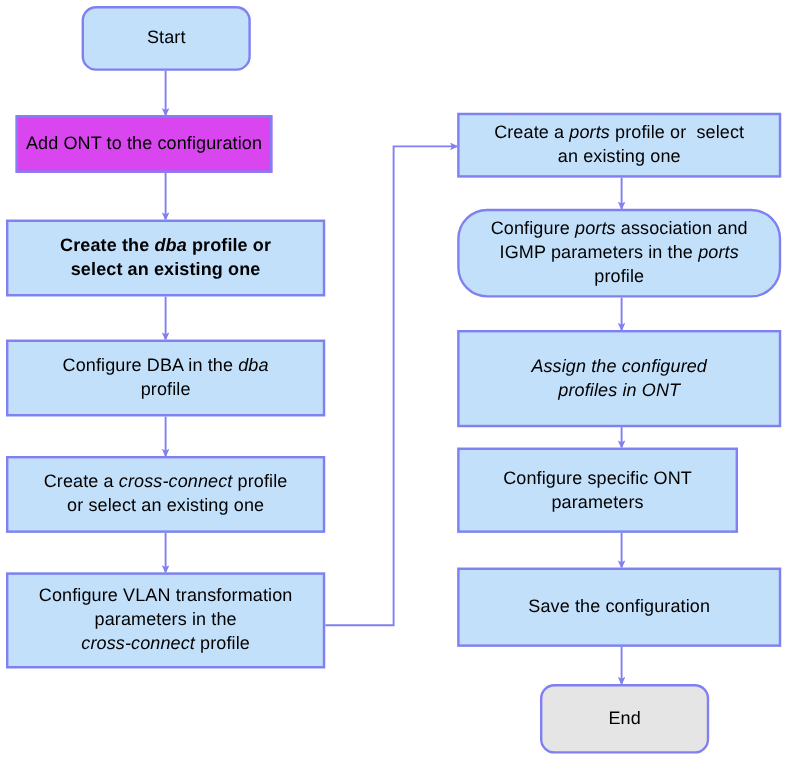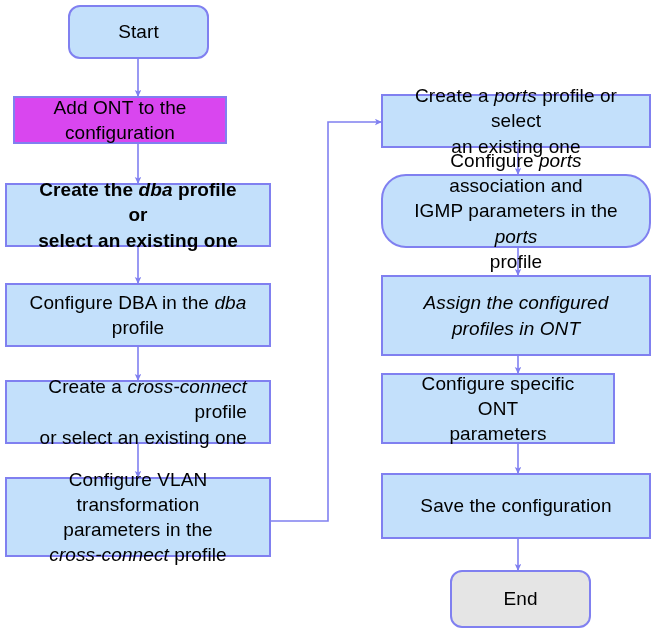--- a/index.html
+++ b/index.html
@@ -21,24 +21,24 @@
   .node {
     position: absolute;
     box-sizing: border-box;
     background: #c3e0fb;
     border: 2px solid #0369a1;
     color: #000000;
     display: flex;
     align-items: center;
     justify-content: center;
     text-align: center;
-    font-size: 19px;
+    font-size: 15px;
     line-height: 1.32;
     letter-spacing: 0.1px;
-    padding: 2px 22px;
+    padding: 2px 6px;
     white-space: pre-wrap;
   }
   .node.terminator {
     border-radius: 12px;
   }
   .node .txt {
     display: block;
     width: 100%;
   }
   .node em {
@@ -76,21 +76,21 @@
       <polyline points="518,444 518,473" fill="none" stroke="#8080f0" stroke-width="1.6" marker-end="url(#arrowhead)"></polyline>
       <polyline points="518,538 518,570" fill="none" stroke="#8080f0" stroke-width="1.6" marker-end="url(#arrowhead)"></polyline>
     </svg>
   <div id="node-layer">
       <div class="node terminator" style="left: 68px; top: 5px; width: 141px; height: 54px; background: rgb(195, 224, 251); border-color: rgb(128, 128, 240); color: rgb(0, 0, 0);"><span class="txt">Start</span></div>
       <div class="node" style="left: 13px; top: 96px; width: 214px; height: 48px; background: #d946ef; border-color: rgb(128, 128, 240); color: rgb(0, 0, 0);"><span class="txt">Add ONT to the configuration</span></div>
       <div class="node" style="left: 5px; top: 183px; width: 266px; height: 64px; background: rgb(195, 224, 251); border-color: rgb(128, 128, 240); color: rgb(0, 0, 0); font-weight: bold;"><span class="txt">Create the <em>dba</em> profile or
 select an existing one</span></div>
       <div class="node" style="left: 5px; top: 283px; width: 266px; height: 64px; background: rgb(195, 224, 251); border-color: rgb(128, 128, 240); color: rgb(0, 0, 0);"><span class="txt">Configure DBA in the <em>dba</em>
 profile</span></div>
-      <div class="node" style="left: 5px; top: 380px; width: 266px; height: 64px; background: rgb(195, 224, 251); border-color: rgb(128, 128, 240); color: rgb(0, 0, 0); text-align: right;"><span class="txt">Create a <em>cross-connect</em> profile
+      <div class="node" style="left: 5px; top: 380px; width: 266px; height: 64px; background: rgb(195, 224, 251); border-color: rgb(128, 128, 240); color: rgb(0, 0, 0);"><span class="txt">Create a <em>cross-connect</em> profile
 or select an existing one</span></div>
       <div class="node" style="left: 5px; top: 477px; width: 266px; height: 80px; background: rgb(195, 224, 251); border-color: rgb(128, 128, 240); color: rgb(0, 0, 0);"><span class="txt">Configure VLAN transformation
 parameters in the
 <em>cross-connect</em> profile</span></div>
       <div class="node" style="left: 381px; top: 94px; width: 270px; height: 54px; background: rgb(195, 224, 251); border-color: rgb(128, 128, 240); color: rgb(0, 0, 0);"><span class="txt">Create a <em>ports</em> profile or  select
 an existing one</span></div>
       <div class="node" style="left: 381px; top: 174px; width: 270px; height: 74px; background: rgb(195, 224, 251); border-color: rgb(128, 128, 240); color: rgb(0, 0, 0); border-radius: 25px;"><span class="txt">Configure <em>ports</em> association and
 IGMP parameters in the <em>ports</em>
 profile</span></div>
       <div class="node" style="left: 381px; top: 275px; width: 270px; height: 81px; background: rgb(195, 224, 251); border-color: rgb(128, 128, 240); color: rgb(0, 0, 0); font-style: italic;"><span class="txt">Assign the configured

